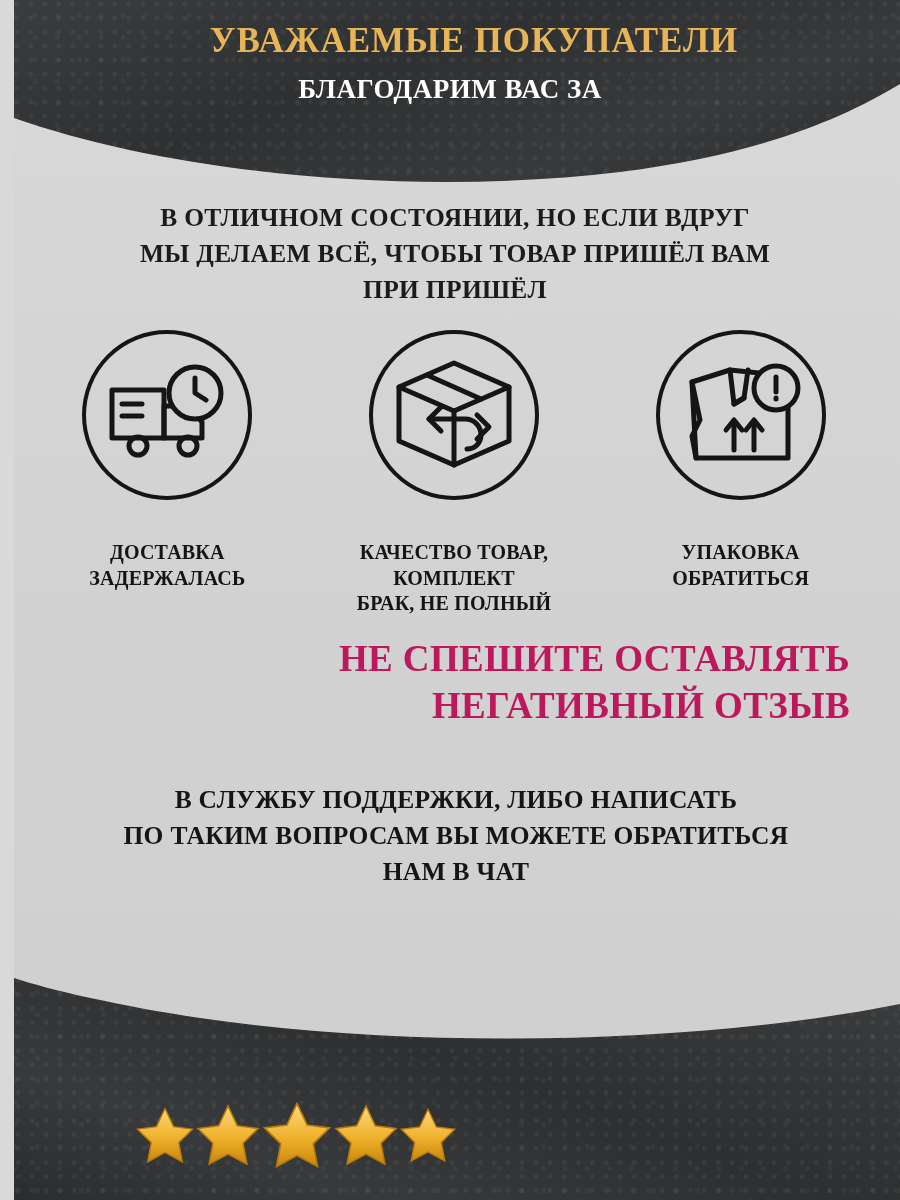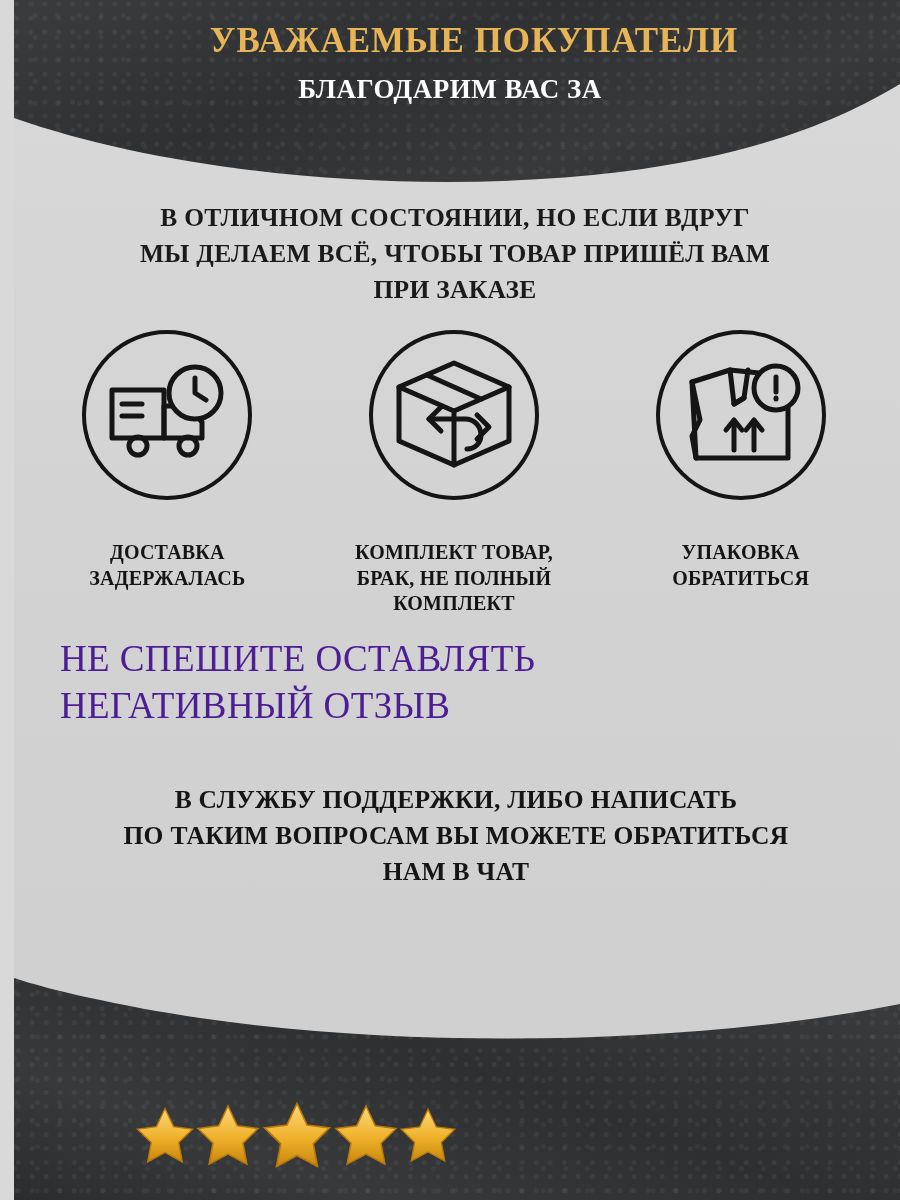--- a/index.html
+++ b/index.html
@@ -150,24 +150,24 @@
     line-height: 1.28;
     letter-spacing: 0.2px;
   }
 
   
   .callout {
     position: absolute;
     top: 635px;
     left: 60px;
     width: 790px;
-    text-align: left;
+    text-align: right;
     font-size: 37px;
-    font-weight: normal;
-    color: #4c1d95;
+    font-weight: bold;
+    color: #be185d;
     line-height: 1.28;
     letter-spacing: 0.4px;
     z-index: 4;
   }
 
   .support-text {
     position: absolute;
     top: 782px;
     left: 46px;
     width: 820px;
@@ -227,21 +227,21 @@
   <div class="header">
     <div class="header-title">УВАЖАЕМЫЕ ПОКУПАТЕЛИ</div>
     <div class="header-sub">
       <div>БЛАГОДАРИМ ВАС ЗА</div>
     </div>
   </div>
 
   <div class="intro">
     <div>В ОТЛИЧНОМ СОСТОЯНИИ, НО ЕСЛИ ВДРУГ</div>
     <div>МЫ ДЕЛАЕМ ВСЁ, ЧТОБЫ ТОВАР ПРИШЁЛ ВАМ</div>
-    <div>ПРИ ЗАКАЗЕ</div>
+    <div>ПРИ ПРИШЁЛ</div>
   </div>
 
   <div class="icons-row">
 
     <div class="icon-item">
       <div class="icon-circle">
         <svg width="130" height="110" viewBox="0 0 130 110" fill="none" stroke="#151515" stroke-width="5" stroke-linecap="round" stroke-linejoin="round">
 
           <path d="M10 30 L62 30 L62 78 L10 78 Z"></path>
           <path d="M62 46 L86 46 L100 62 L100 78 L62 78 Z"></path>
@@ -270,23 +270,23 @@
           <path d="M10 32 L65 56 L120 32"></path>
           <path d="M65 56 L65 110"></path>
           <path d="M38 20 L92 44"></path>
 
           <path d="M52 52 L40 64 L52 76"></path>
           <path d="M40 64 L76 64 C86 64 92 72 92 80 C92 88 86 94 78 94" fill="none"></path>
           <path d="M88 84 L100 72 L88 60"></path>
         </svg>
       </div>
       <div class="icon-caption">
-        <div>КОМПЛЕКТ ТОВАР,</div>
+        <div>КАЧЕСТВО ТОВАР,</div>
+        <div>КОМПЛЕКТ</div>
         <div>БРАК, НЕ ПОЛНЫЙ</div>
-        <div>КОМПЛЕКТ</div>
       </div>
     </div>
 
     <div class="icon-item">
       <div class="icon-circle">
         <svg width="125" height="115" viewBox="0 0 125 115" fill="none" stroke="#151515" stroke-width="5" stroke-linecap="round" stroke-linejoin="round">
 
           <path d="M14 24 L52 12 L110 18 L110 100 L18 100 Z"></path>
           <path d="M14 24 L22 62 L14 78 L18 100"></path>
           <path d="M52 12 L56 46 L66 40 L70 12"></path>

